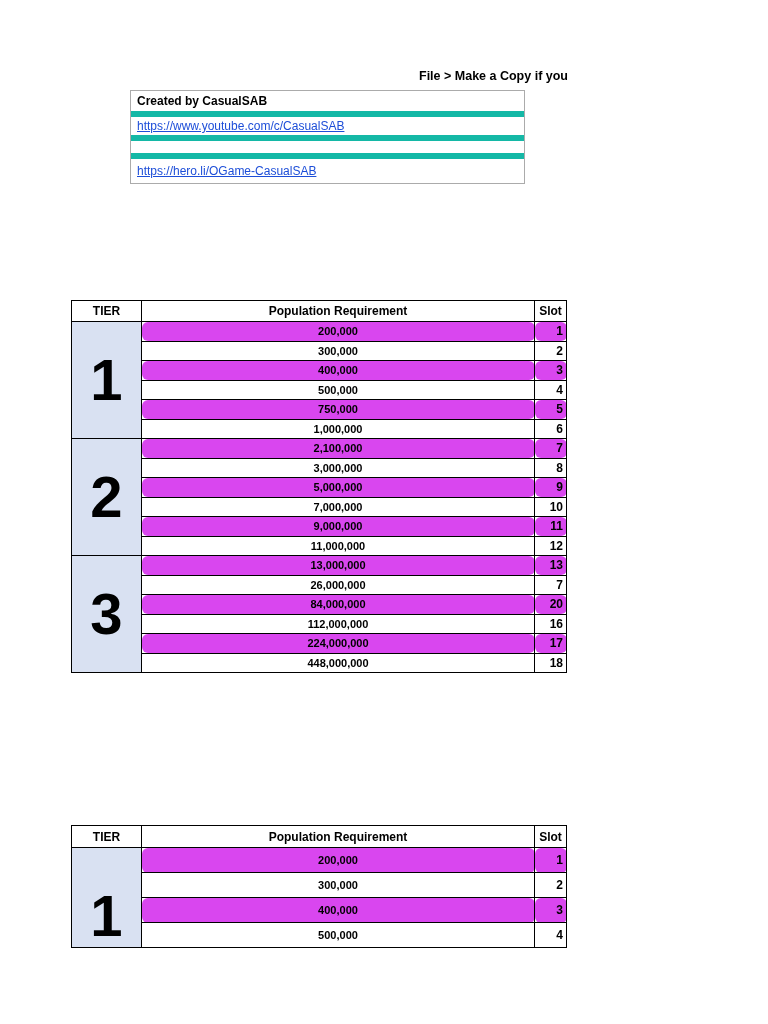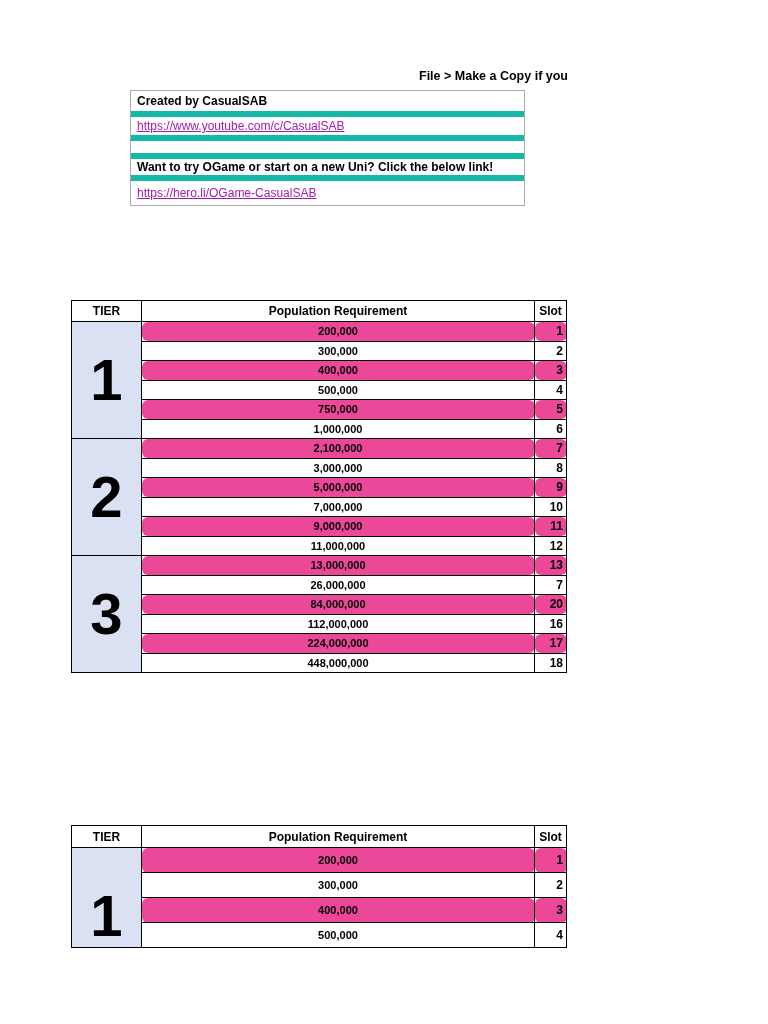--- a/index.html
+++ b/index.html
@@ -29,40 +29,40 @@
     border-bottom:6px solid #14b8a6;
     padding:2px 6px; font-size:12px;
     display:flex; align-items:center;
     min-height:18px;
   }
   .ib-row:last-child { border-bottom:none; }
   .ib-title { font-weight:700; height:26px; }
   .ib-link-row { height:24px; }
   .ib-empty { height:17px; }
   .ib-title2 { font-weight:700; height:22px; font-size:12px; }
-  a.link { color:#a21caf; text-decoration:underline; font-size:12px; cursor:pointer; }
+  a.link { color:#1d4ed8; text-decoration:underline; font-size:12px; cursor:pointer; }
 
   
   .table-wrap { position:absolute;padding-left:9px; }
   .t1 { left:62px; top:300px; }
   .t2 { left:62px; top:825px; }
   table.sheet { border-collapse:collapse; table-layout:fixed; border:1.5px solid #000; }
   col.c-tier { width:70px; }
   col.c-pop  { width:393px; }
   col.c-slot { width:32px; }
   table.sheet th, table.sheet td {
     border:1px solid #000;
     font-weight:700;
     overflow:hidden;
   }
   table.sheet th { font-size:12px; height:21px; text-align:center; background:#ffffff; }
   .t2 table.sheet th { height:22px; }
   td.pop  { text-align:center; font-size:11px; }
   td.slot { text-align:right; padding-right:3px; font-size:12px; }
-  tr.alt td.pop, tr.alt td.slot { background:#ec4899;border-radius:6px; }
+  tr.alt td.pop, tr.alt td.slot { background:#d946ef;border-radius:6px; }
   td.tier-cell {
     background:#d9e1f2;
     text-align:center; vertical-align:middle;
     font-size:58px; font-weight:700; line-height:1;
   }
   td.tier-cell.partial { vertical-align:bottom; padding-bottom:2px; }
   .t1 tbody tr { height:19.5px; }
   .t2 tbody tr { height:25px; }
 </style>
 </head>
@@ -71,21 +71,20 @@
 <div class="page">
 
   <div class="top-note">File &gt; Make a Copy if you</div>
 
   <div class="info-box">
     <div class="ib-row ib-title">Created by CasualSAB</div>
     <div class="ib-row ib-link-row">
       <a class="link" href="#">https://www.youtube.com/c/CasualSAB</a>
     </div>
     <div class="ib-row ib-empty"></div>
-    <div class="ib-row ib-title2">Want to try OGame or start on a new Uni? Click the below link!</div>
     <div class="ib-row ib-link-row">
       <a class="link" href="#">https://hero.li/OGame-CasualSAB</a>
     </div>
   </div>
 
   <div class="table-wrap t1">
     <table class="sheet">
       <colgroup>
           <col class="c-tier">
           <col class="c-pop">

